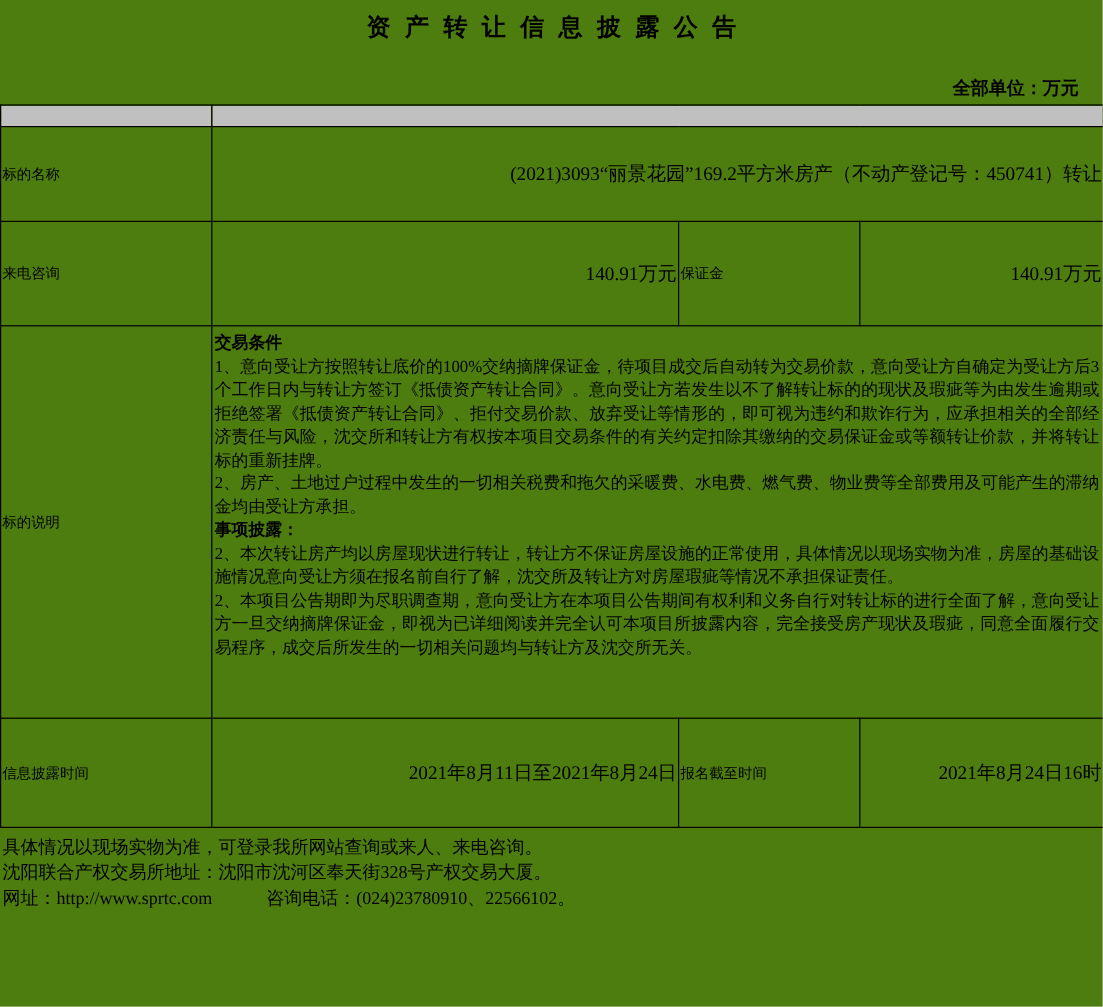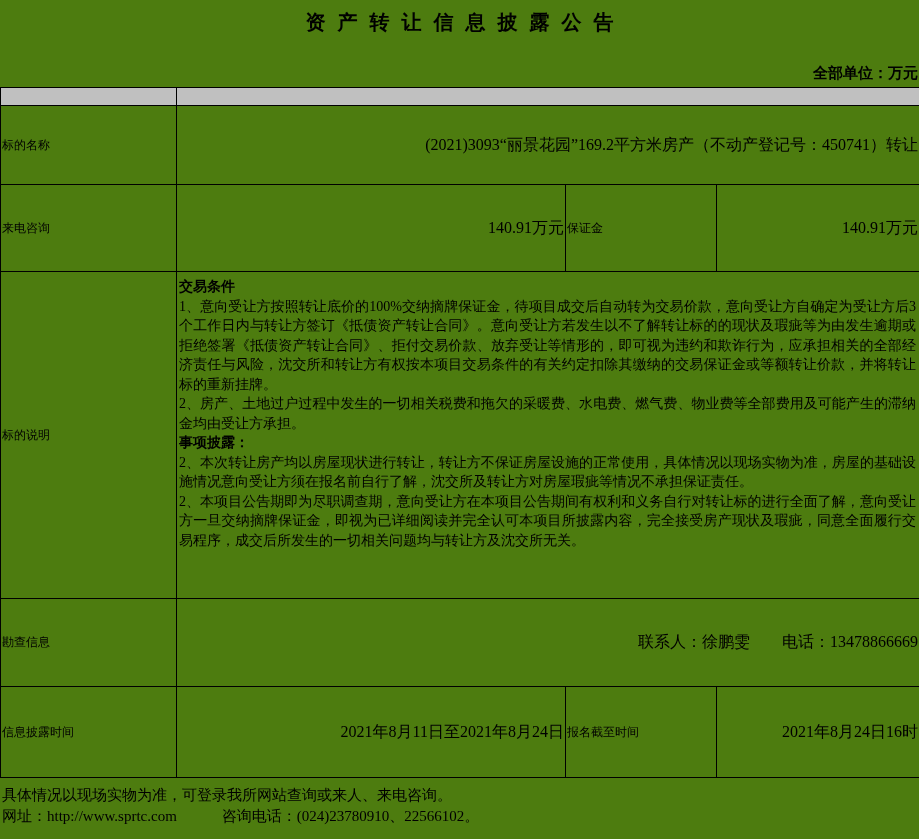--- a/index.html
+++ b/index.html
@@ -21,21 +21,21 @@
     padding-top: 9px;
     text-align: center;
     font-size: 20px;
     font-weight: bold;
     letter-spacing: 12px;
     text-indent: 12px;
   }
   .unit-note {
     margin-top: 28px;
     margin-bottom: 4px;
-    padding-right: 1px;
+    padding-right: 20px;
     text-align: right;
     font-weight: bold;
     font-size: 15px;
   }
   table.main-table {
     width: 919px;
     border-collapse: collapse;
     table-layout: fixed;
   }
   table.main-table td {
@@ -122,32 +122,29 @@
       <td colspan="3" class="desc-cell">
         <div class="desc-heading">交易条件</div>
         <div class="desc-para">1、意向受让方按照转让底价的100%交纳摘牌保证金，待项目成交后自动转为交易价款，意向受让方自确定为受让方后3个工作日内与转让方签订《抵债资产转让合同》。意向受让方若发生以不了解转让标的的现状及瑕疵等为由发生逾期或拒绝签署《抵债资产转让合同》、拒付交易价款、放弃受让等情形的，即可视为违约和欺诈行为，应承担相关的全部经济责任与风险，沈交所和转让方有权按本项目交易条件的有关约定扣除其缴纳的交易保证金或等额转让价款，并将转让标的重新挂牌。</div>
         <div class="desc-para">2、房产、土地过户过程中发生的一切相关税费和拖欠的采暖费、水电费、燃气费、物业费等全部费用及可能产生的滞纳金均由受让方承担。</div>
         <div class="desc-heading">事项披露：</div>
         <div class="desc-para">2、本次转让房产均以房屋现状进行转让，转让方不保证房屋设施的正常使用，具体情况以现场实物为准，房屋的基础设施情况意向受让方须在报名前自行了解，沈交所及转让方对房屋瑕疵等情况不承担保证责任。</div>
         <div class="desc-para">2、本项目公告期即为尽职调查期，意向受让方在本项目公告期间有权利和义务自行对转让标的进行全面了解，意向受让方一旦交纳摘牌保证金，即视为已详细阅读并完全认可本项目所披露内容，完全接受房产现状及瑕疵，同意全面履行交易程序，成交后所发生的一切相关问题均与转让方及沈交所无关。</div>
       </td>
     </tr>
 
-    <tr class="row-survey">
-      <td class="label">勘查信息</td>
-      <td colspan="3" class="value">联系人：徐鹏雯　　电话：13478866669</td>
-    </tr>
 
     <tr class="row-time">
       <td class="label">信息披露时间</td>
       <td class="value">2021年8月11日至2021年8月24日</td>
       <td class="label">报名截至时间</td>
       <td class="value">2021年8月24日16时</td>
     </tr>
   </tbody>
     </table>
 
   <div class="footer">
     <div>具体情况以现场实物为准，可登录我所网站查询或来人、来电咨询。</div>
+    <div>沈阳联合产权交易所地址：沈阳市沈河区奉天街328号产权交易大厦。</div>
     <div>网址：http://www.sprtc.com　　　咨询电话：(024)23780910、22566102。</div>
   </div>
 
 </div>
 
 </body></html>

